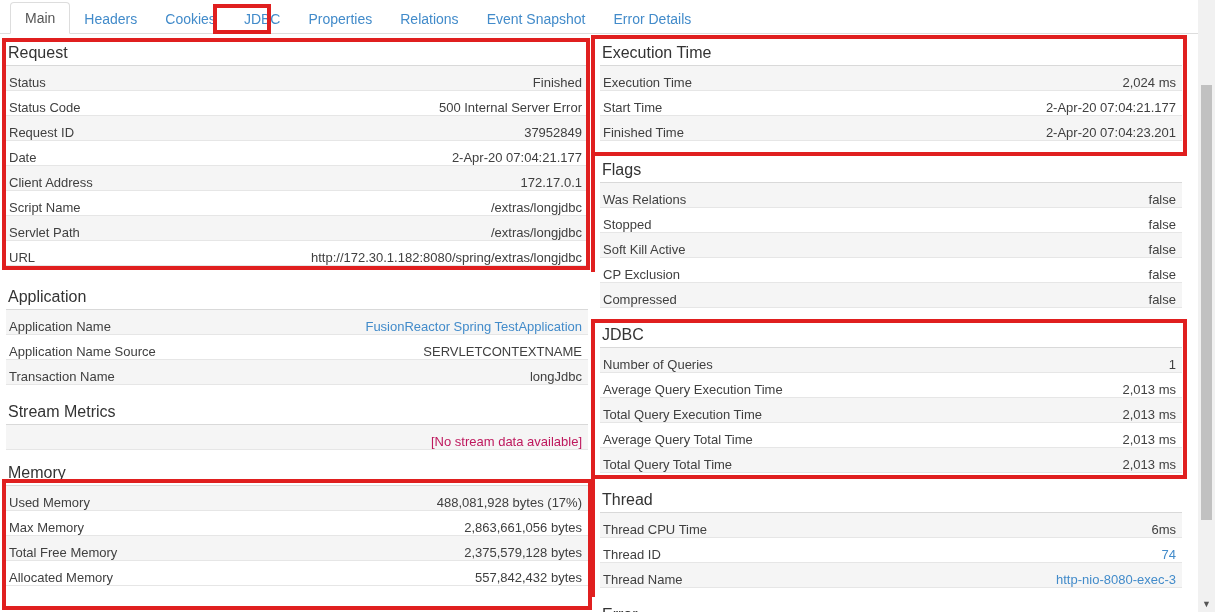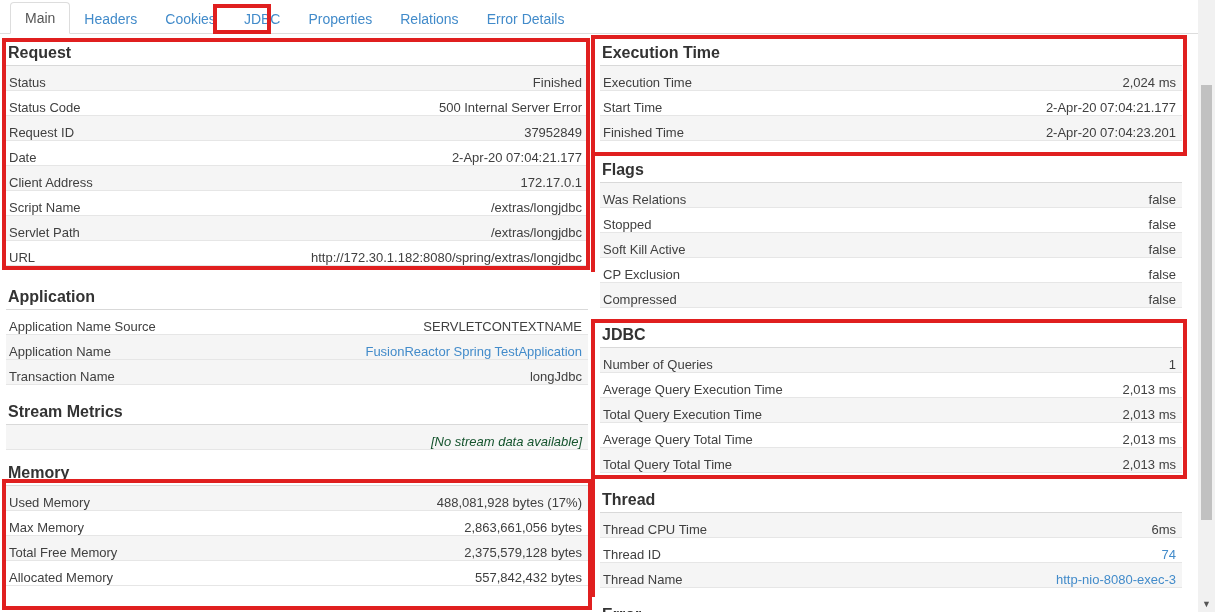--- a/index.html
+++ b/index.html
@@ -13,31 +13,31 @@
   .tab { font-size: 14px; color: #428bca; padding: 7px 14px; cursor: pointer;
     margin-bottom: -1px; white-space: nowrap; }
   .tab.active { color: #555; background: #fff; border: 1px solid #ddd;
     border-bottom: 1px solid #fff; border-radius: 4px 4px 0 0; }
 
   
   .content { display: flex; gap: 12px; padding: 8px 33px 0 6px; }
   .col { flex: 0 0 582px; width: 582px; }
 
   section { display: block; }
-  .sec-title { font-size: 16px; font-weight: 700; color: #333;
+  .sec-title { font-size: 16px; font-weight: 400; color: #333;
     padding: 2px 2px 4px 2px; border-bottom: 1px solid #d9d9d9;
     height: 24px; line-height: 18px; }
   .row { display: flex; justify-content: space-between; align-items: flex-end;
     height: 25px; border-bottom: 1px solid #e6e6e6; font-size: 13px;
     color: #404040; padding: 0 6px 0 3px; }
   .row.odd { background: #f5f5f5; }
   .row .lbl { text-align: left; white-space: nowrap; }
   .row .val { text-align: right; white-space: nowrap; }
   .val.link { color: #428bca; cursor: pointer; }
-  .val.empty-note { font-style: italic; color: #14532d; }
+  .val.empty-note { color: #be185d; }
 
   .mt20 { margin-top: 20px; }
   .mt16 { margin-top: 16px; }
   .mt12 { margin-top: 12px; }
   .mt18 { margin-top: 18px; }
 
   
   .anno { position: absolute; border: 4px solid #e01f1f; pointer-events: none; }
   .anno-line { position: absolute; background: #e01f1f; pointer-events: none; }
   #anno-tab-jdbc   { left: 213px; top: 4px;   width: 58px;  height: 30px; }
@@ -62,20 +62,21 @@
 
 <div class="page">
 
   <ul class="tabbar">
     <li class="tab active">Main</li>
     <li class="tab">Headers</li>
     <li class="tab">Cookies</li>
     <li class="tab">JDBC</li>
     <li class="tab">Properties</li>
     <li class="tab">Relations</li>
+    <li class="tab">Event Snapshot</li>
     <li class="tab">Error Details</li>
   </ul>
 
   <div class="content">
 
     <div class="col">
 
       <section>
         <div class="sec-title">Request</div>
         <div class="row odd">
@@ -107,27 +108,27 @@
             <span class="val">/extras/longjdbc</span>
           </div>
         <div class="row">
             <span class="lbl">URL</span>
             <span class="val">http://172.30.1.182:8080/spring/extras/longjdbc</span>
           </div>
       </section>
 
       <section class="mt20">
         <div class="sec-title">Application</div>
+        <div class="row odd">
+            <span class="lbl">Application Name</span>
+            <span class="val link">FusionReactor Spring TestApplication</span>
+          </div>
         <div class="row">
             <span class="lbl">Application Name Source</span>
             <span class="val">SERVLETCONTEXTNAME</span>
-          </div>
-        <div class="row odd">
-            <span class="lbl">Application Name</span>
-            <span class="val link">FusionReactor Spring TestApplication</span>
           </div>
         <div class="row odd">
             <span class="lbl">Transaction Name</span>
             <span class="val">longJdbc</span>
           </div>
       </section>
 
       <section class="mt16">
         <div class="sec-title">Stream Metrics</div>
         <div class="row odd">

